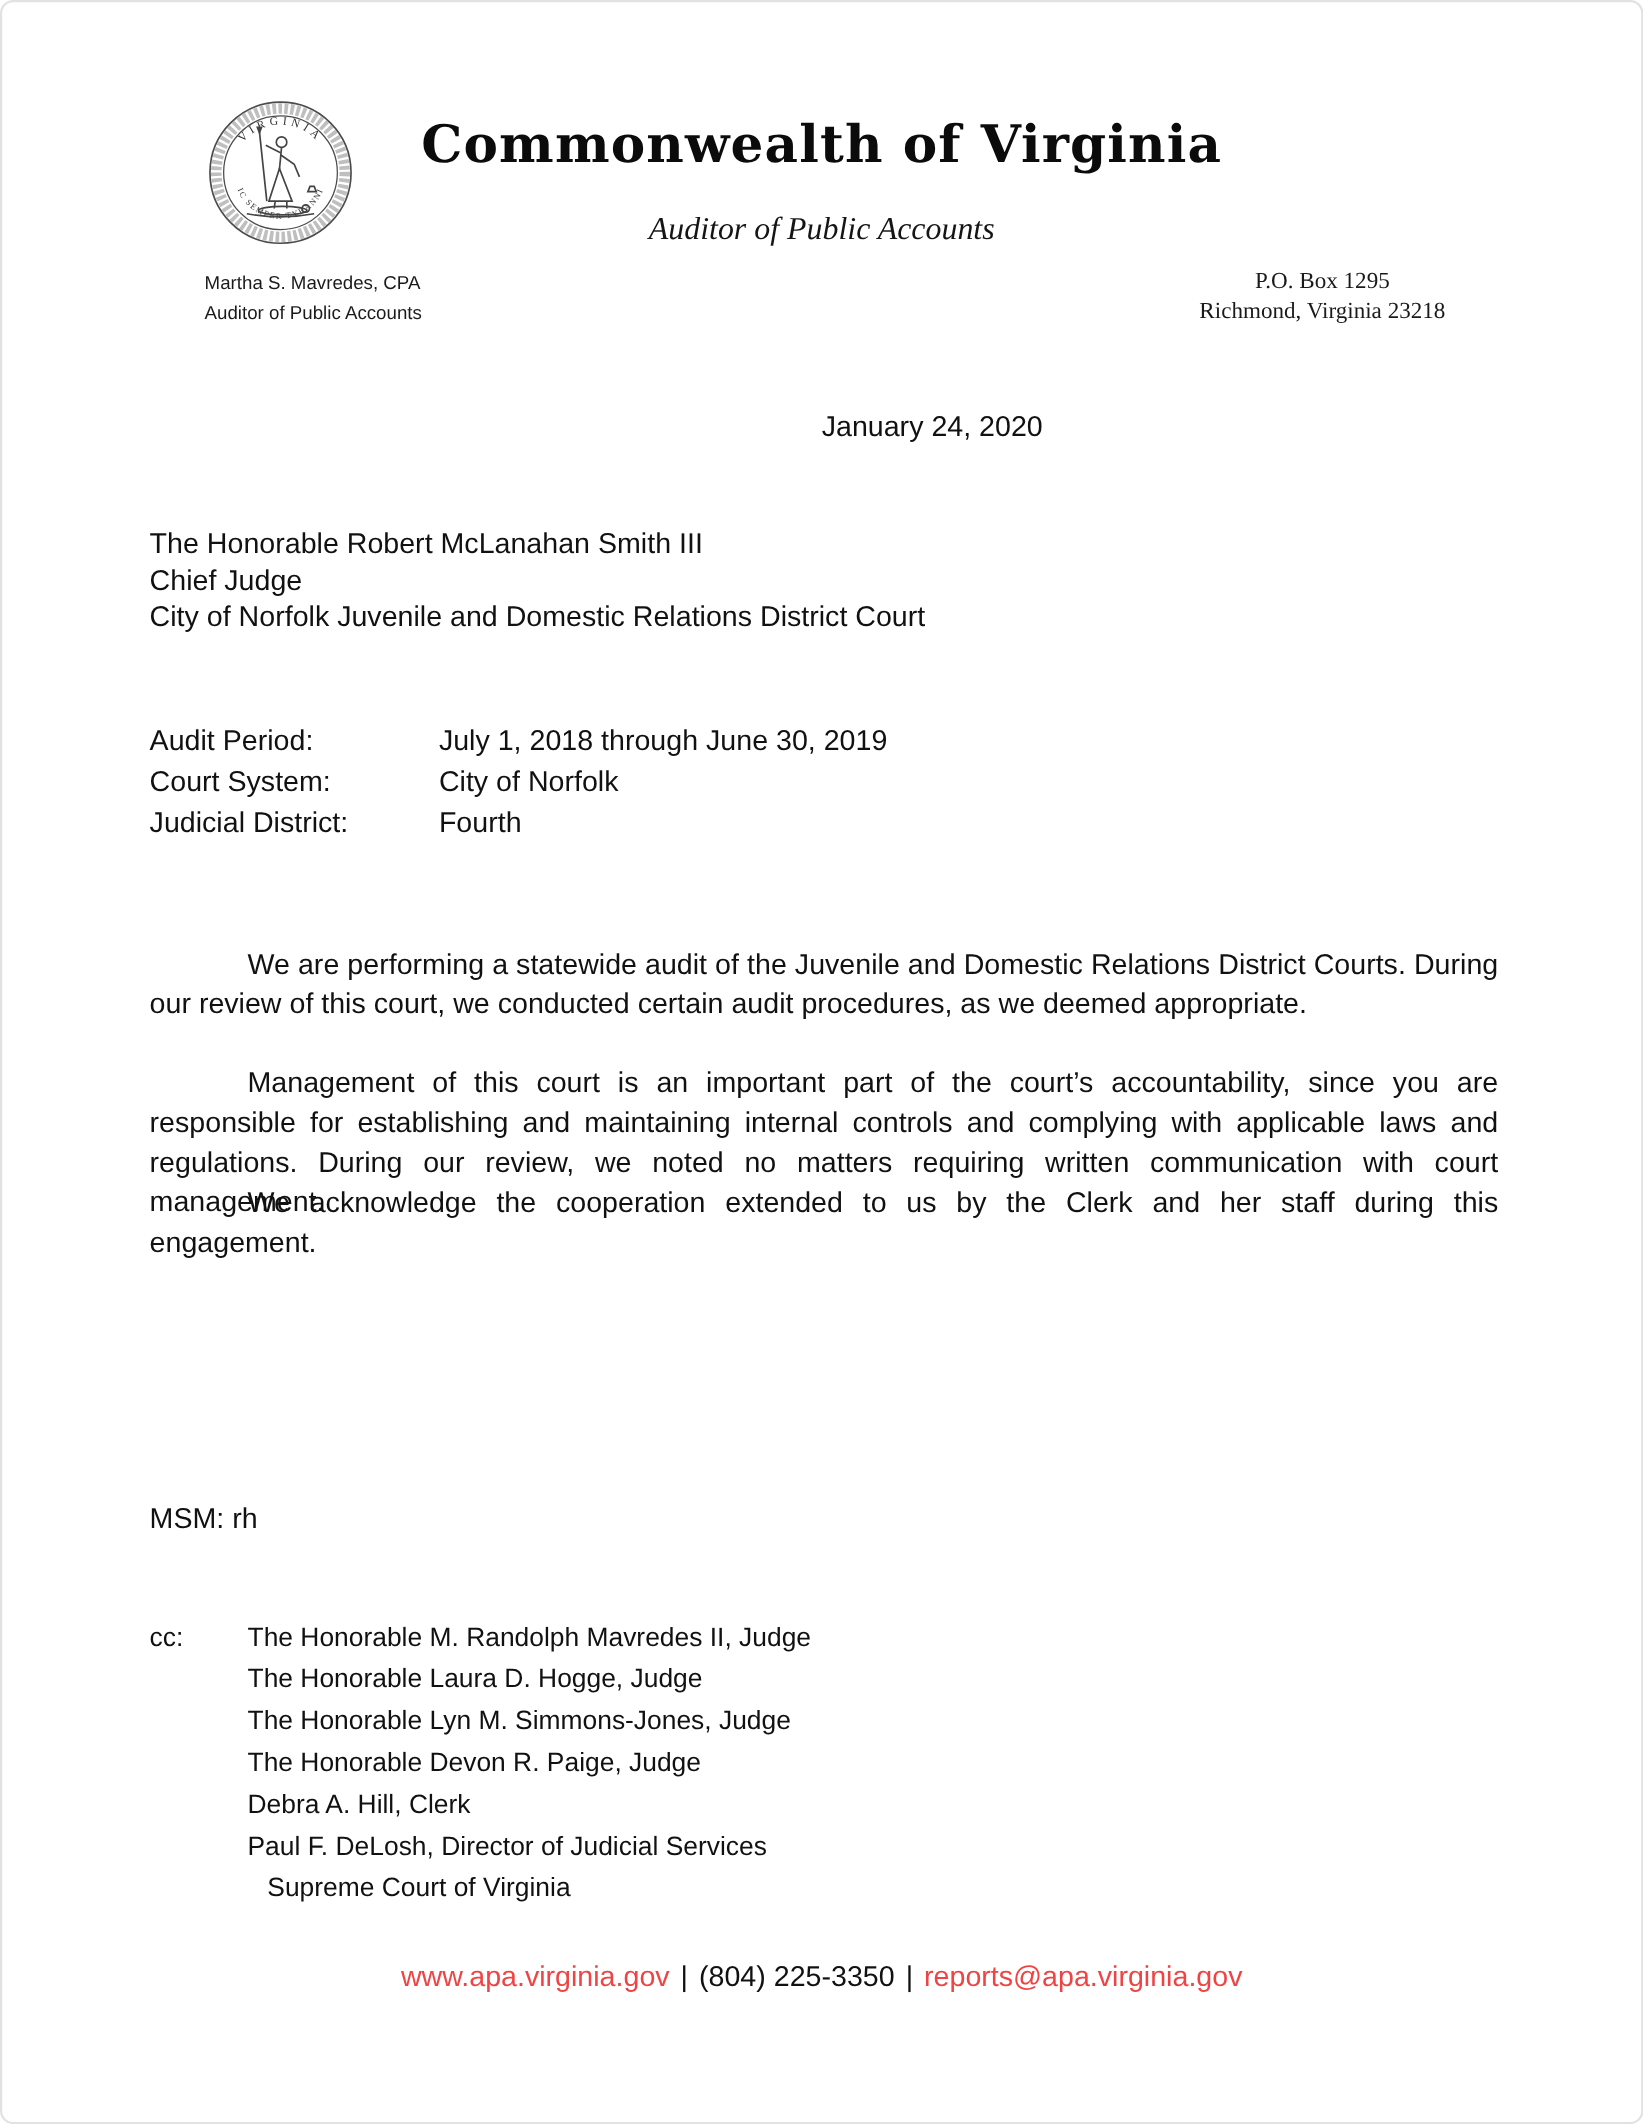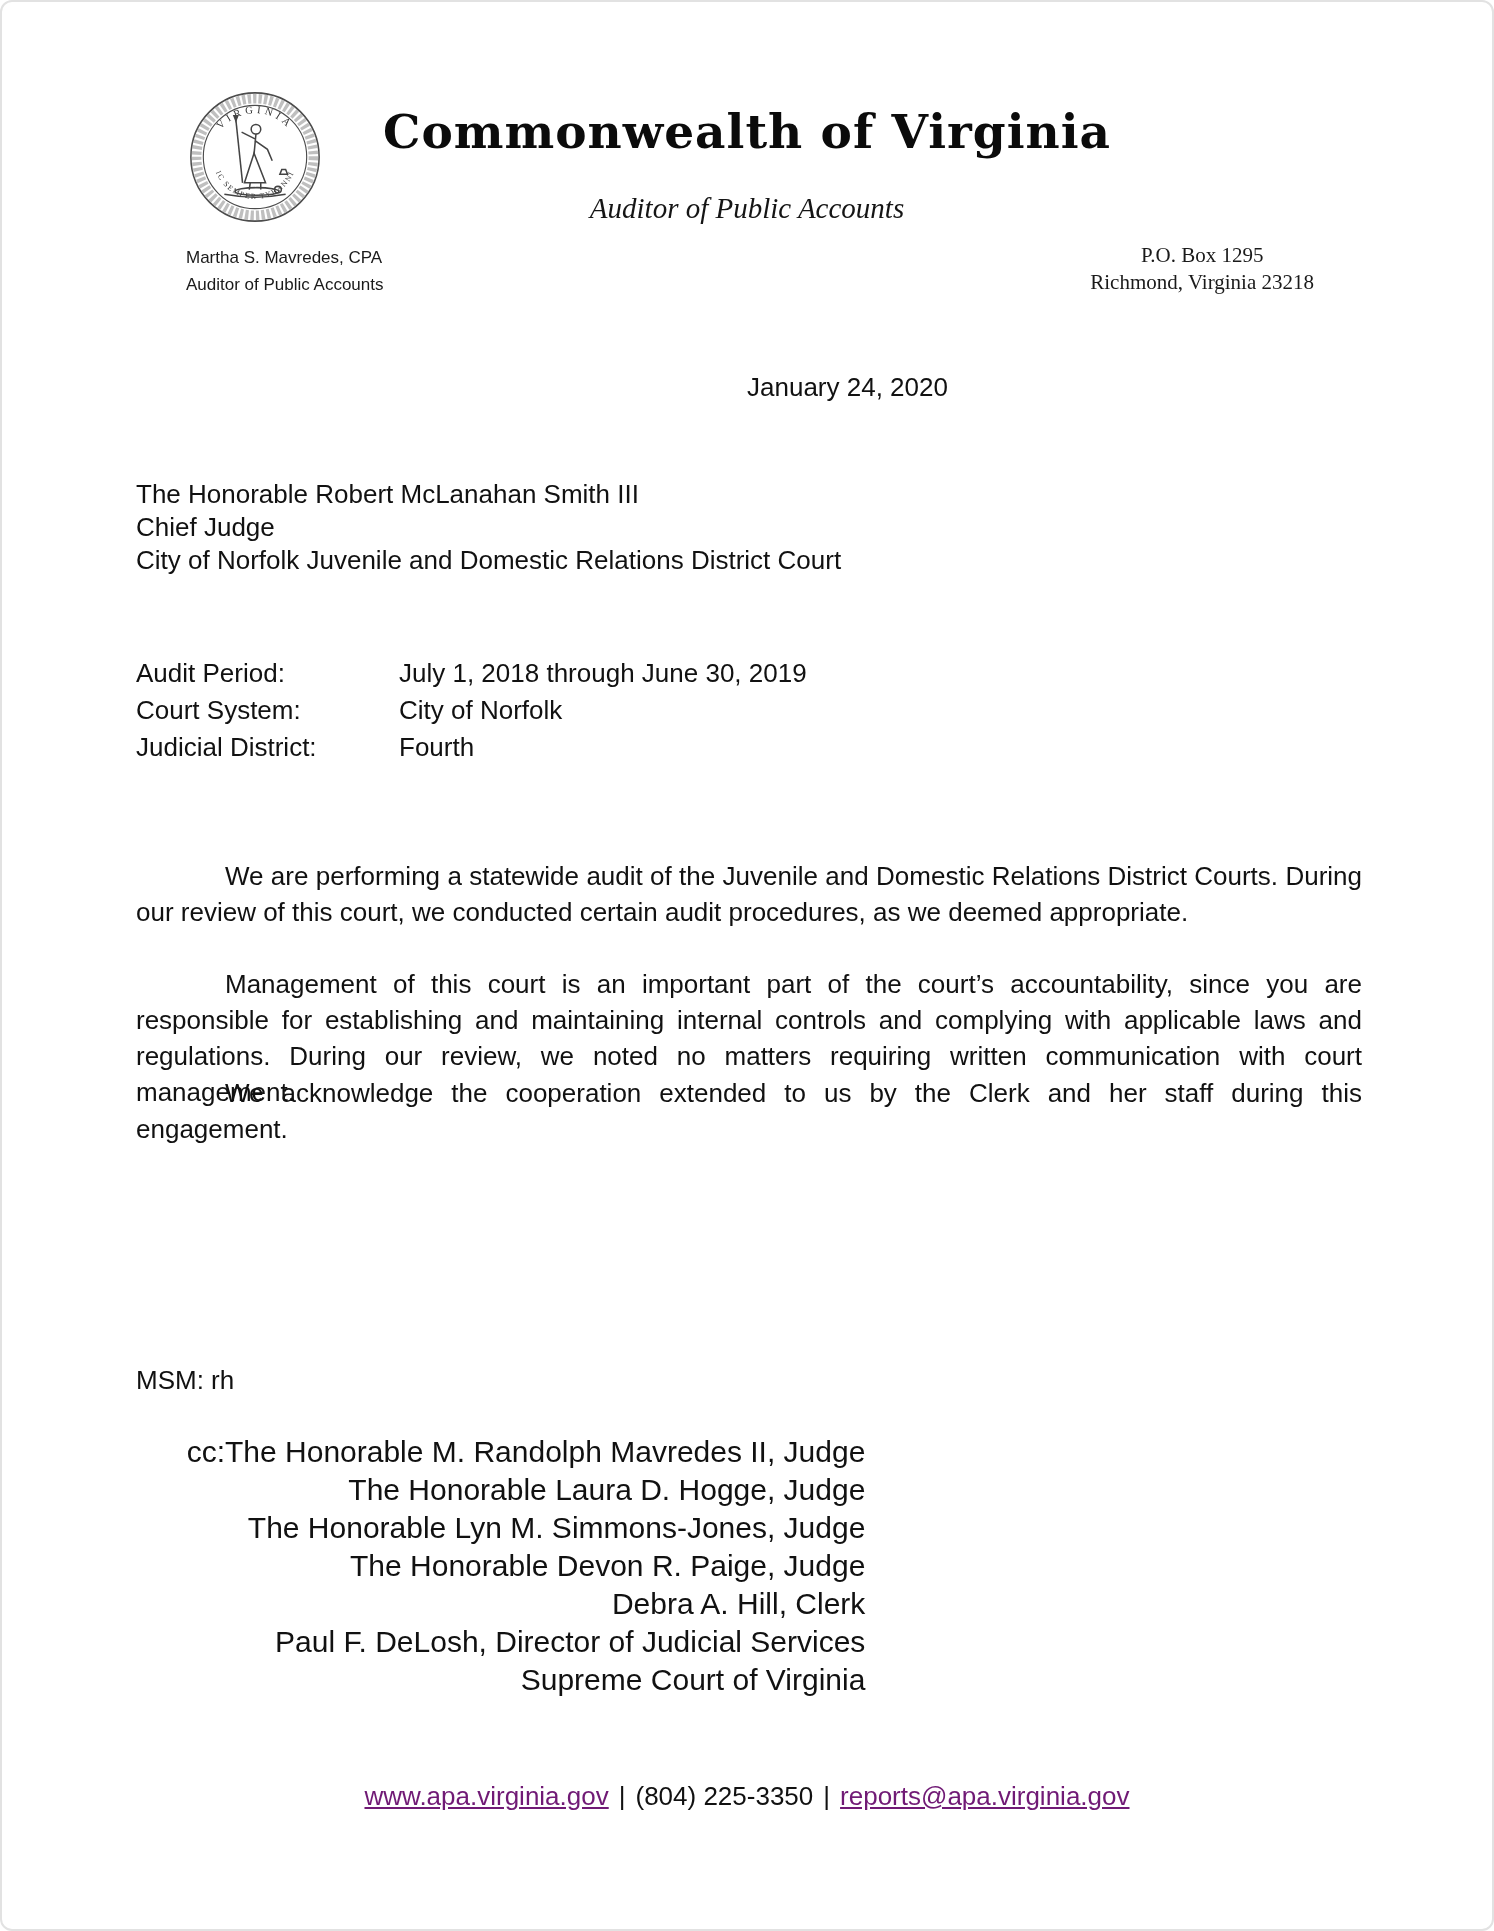--- a/index.html
+++ b/index.html
@@ -114,43 +114,41 @@
   }
   .reference-line {
     position: absolute;
     left: 134px;
     top: 1363px;
     font-size: 26px;
   }
   .cc-block {
     position: absolute;
     left: 134px;
-    top: 1431px;
-    font-size: 30px;
+    top: 1468px;
+    font-size: 24px;
     line-height: 38px;
     display: grid;
     grid-template-columns: 89px auto;
-    text-align: right;
   }
   .cc-entries { display: block; }
   .cc-entry-last { padding-left: 18px; }
 
   
   .footer {
     position: absolute;
     left: 0;
     top: 1779px;
     width: 100%;
     text-align: center;
     font-size: 26px;
     color: #111111;
   }
   .footer a.link {
-    color: #701a75;
-    text-decoration: underline;
+    color: #ef4444;
     cursor: pointer;
   }
   .footer .sep { color: #111111; padding: 0 10px; }
 
   
   .seal svg text { font-family: "Liberation Serif", serif; fill: #333333; }
 </style>
 </head>
 <body>
 

